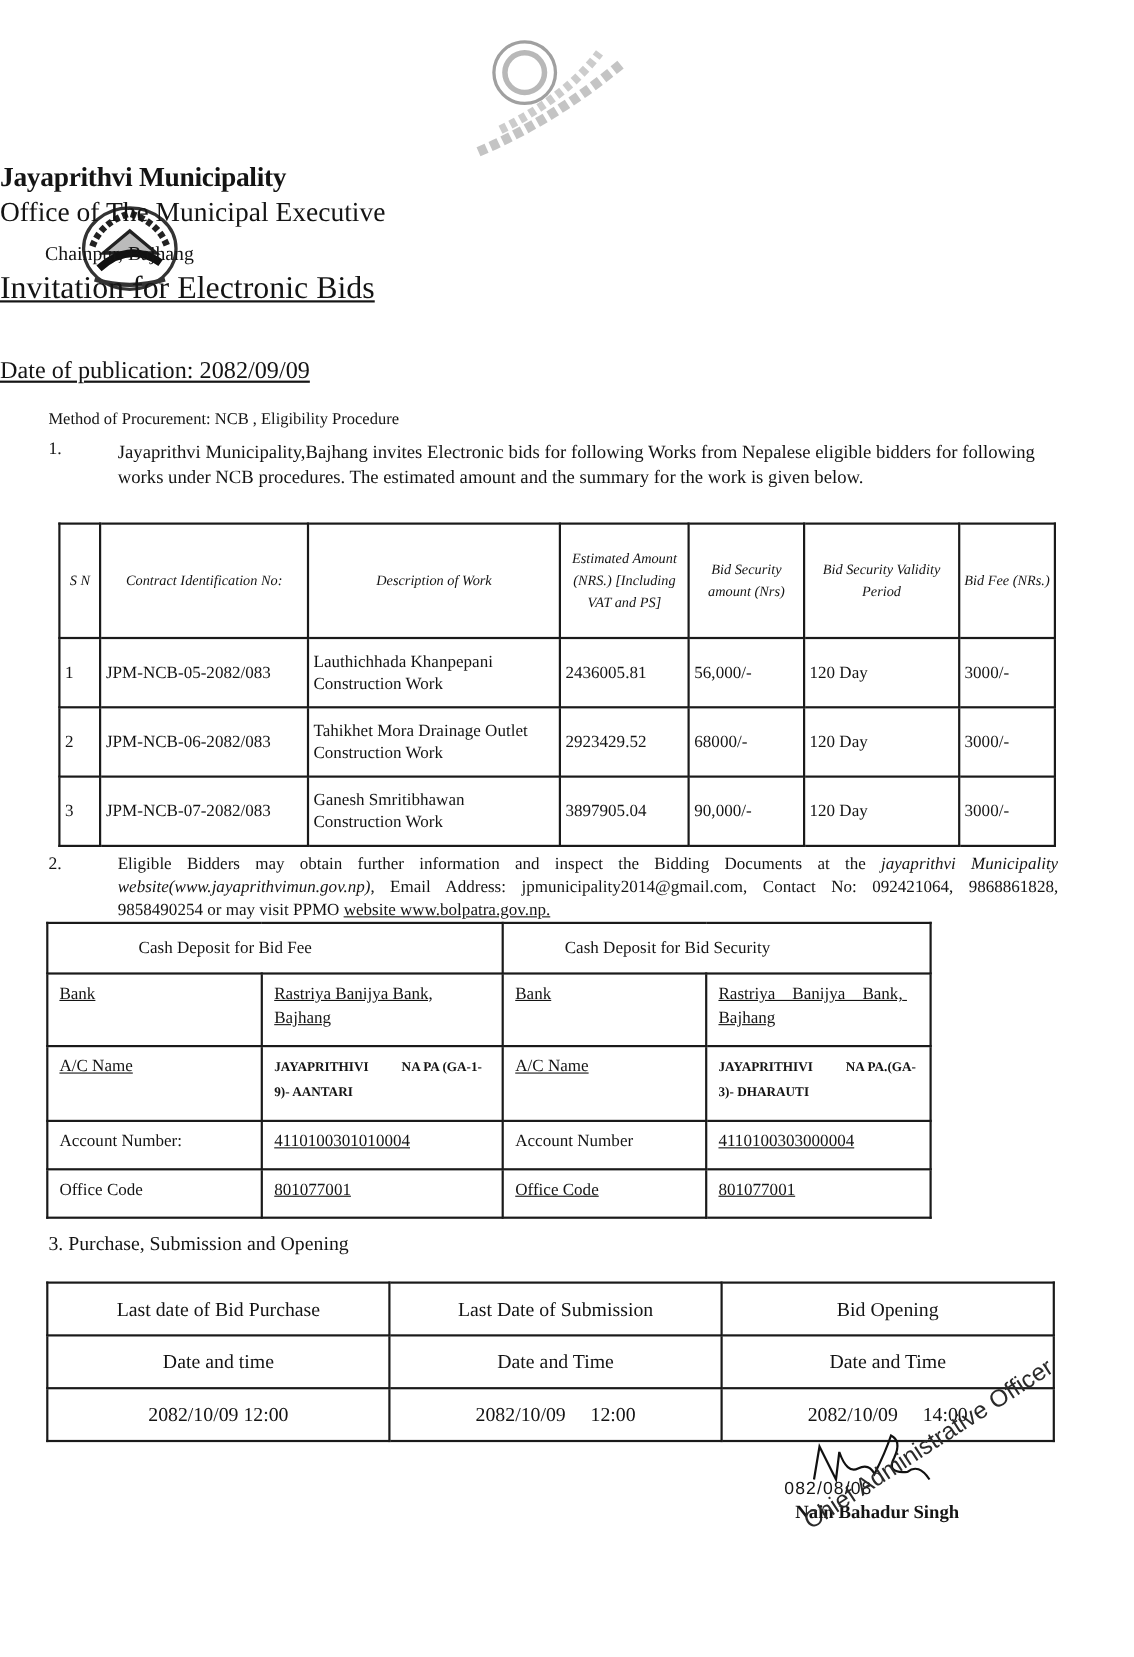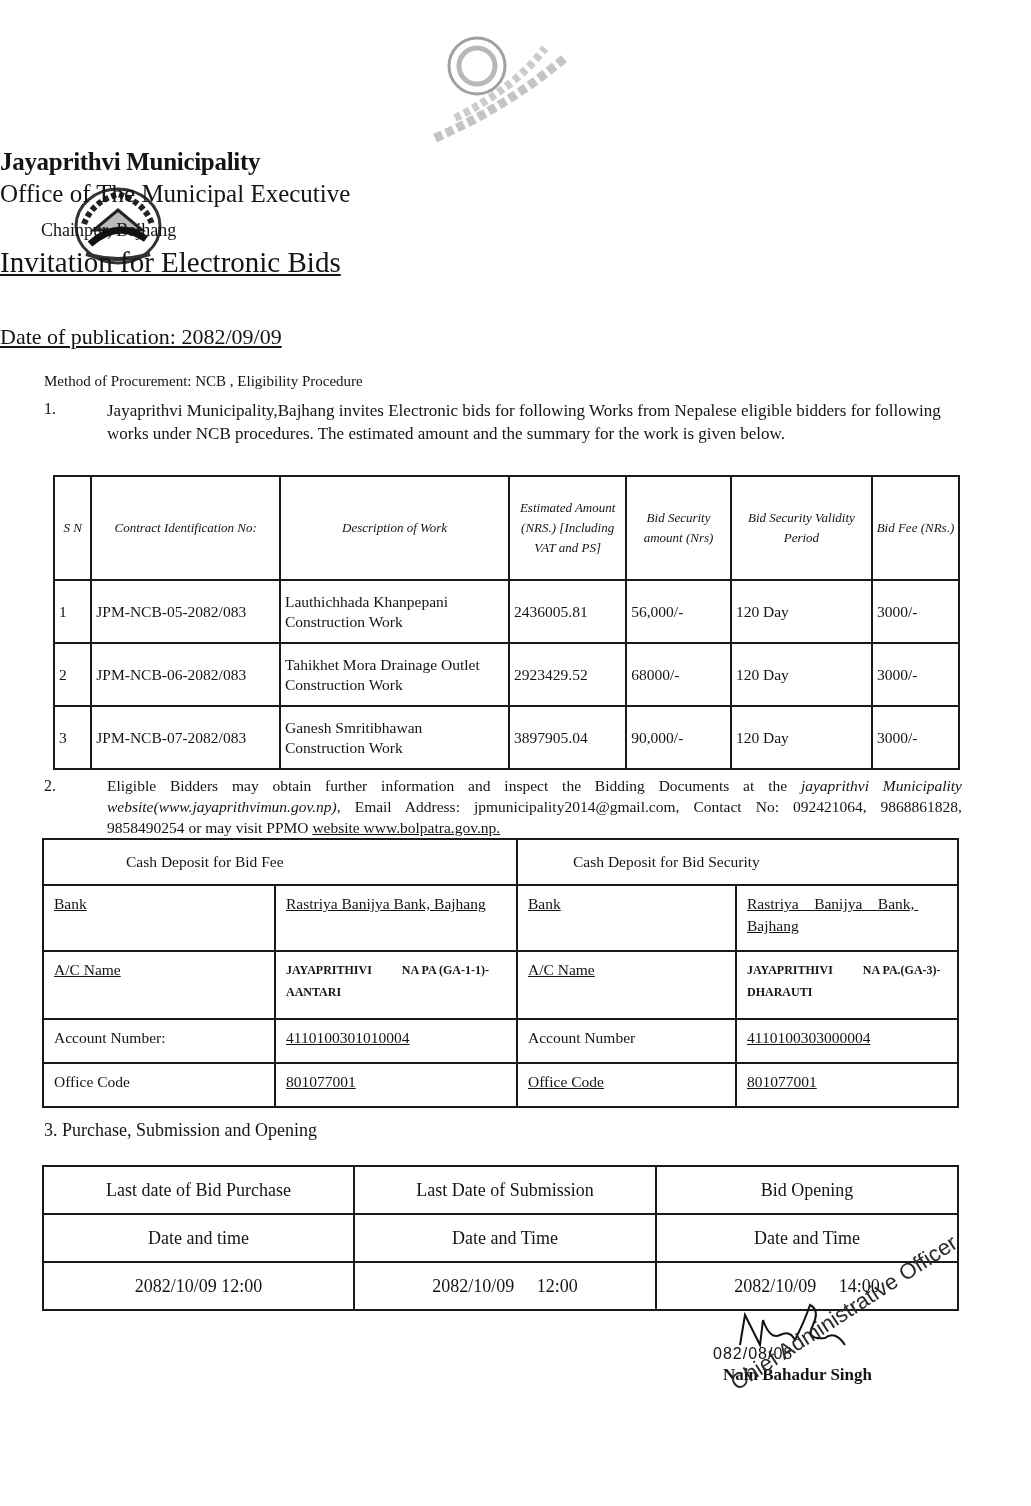--- a/index.html
+++ b/index.html
@@ -22,21 +22,21 @@
   .para { font-size:17px; line-height:23px; }
   .pnum { font-size:16px; }
 
   table { border-collapse:collapse; font-family:"Liberation Serif", serif; color:#141414; }
   td, th { border:2px solid #1a1a1a; font-weight:normal; }
 
   #works { left:53px; top:475px; width:907px; }
   #works th { font-size:13px; line-height:20px; padding:2px 2px;font-style:italic; }
   #works td { font-size:15.5px; line-height:20px; padding:4px 4px; height:53px; }
 
-  #deposit { left:42px; top:838px; width:917px;border-radius:22px; }
+  #deposit { left:42px; top:838px; width:805px;border-radius:22px; }
   #deposit td { font-size:15.5px; vertical-align:top; padding:7px 10px; line-height:22px; }
   #deposit .caps { font-size:12px; font-weight:bold; }
 
   #dates { left:42px; top:1165px; width:917px; }
   #dates td { font-size:18px; text-align:center; height:44px; }
 
   #sig-name { left:723px; top:1365px; font-size:17px; font-weight:bold; }
   #sig-stamp { left:740px; top:1370px; font-size:22px; font-family:"Liberation Sans", sans-serif; color:#2a2a2a;
                transform:rotate(-33deg); transform-origin:left bottom; white-space:nowrap; }
   #sig-digits { left:713px; top:1345px; font-size:16px; letter-spacing:1px; font-family:"Liberation Sans", sans-serif; }
@@ -125,21 +125,21 @@
     <td colspan="2" style="padding-left:55px;vertical-align:middle;">Cash Deposit for Bid Security</td>
   </tr>
   <tr style="height:66px;">
     <td style="width:210px;" class="u">Bank</td>
     <td style="width:220px;" class="u">Rastriya Banijya Bank, Bajhang</td>
     <td style="width:197px;" class="u">Bank</td>
     <td style="width:200px;white-space:pre-wrap;" class="u">Rastriya    Banijya    Bank, Bajhang</td>
   </tr>
   <tr style="height:68px;">
     <td class="u">A/C Name</td>
-    <td class="caps" style="white-space:pre-wrap;">JAYAPRITHIVI          NA PA (GA-1-1)- AANTARI</td>
+    <td class="caps" style="white-space:pre-wrap;">JAYAPRITHIVI          NA PA (GA-1-9)- AANTARI</td>
     <td class="u">A/C Name</td>
     <td class="caps" style="white-space:pre-wrap;">JAYAPRITHIVI          NA PA.(GA-3)- DHARAUTI</td>
   </tr>
   <tr style="height:44px;">
     <td>Account Number:</td>
     <td class="u">4110100301010004</td>
     <td>Account Number</td>
     <td class="u">4110100303000004</td>
   </tr>
   <tr style="height:44px;margin-left:48px;">

